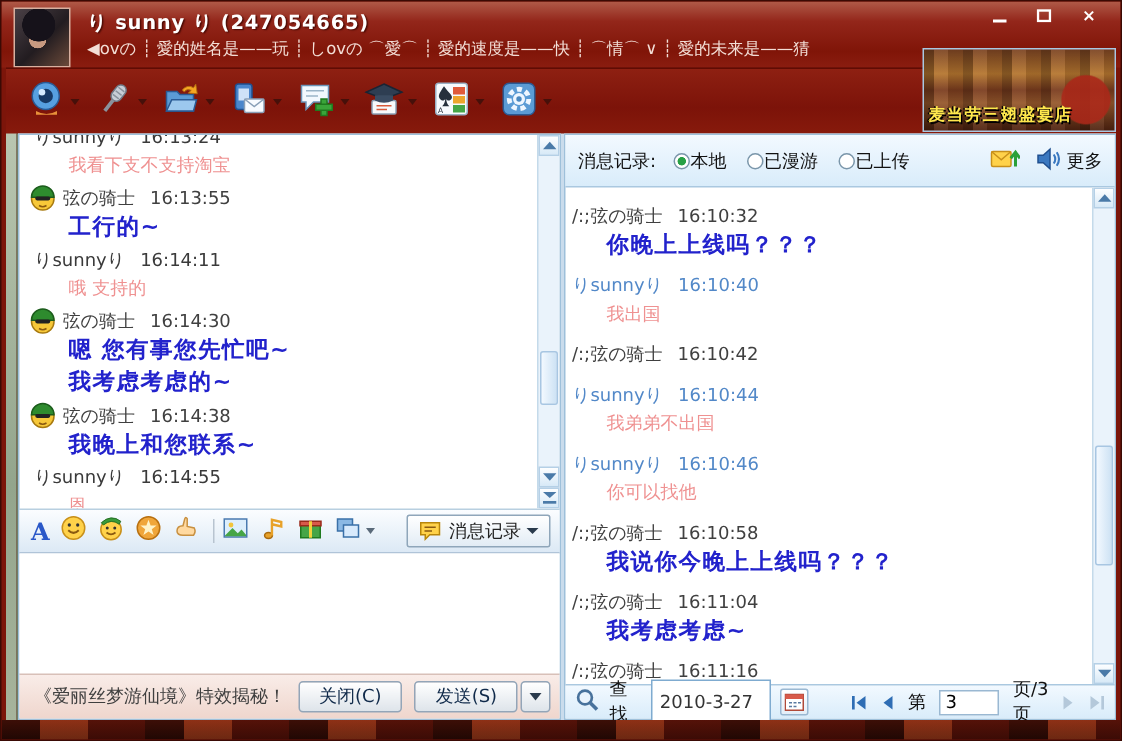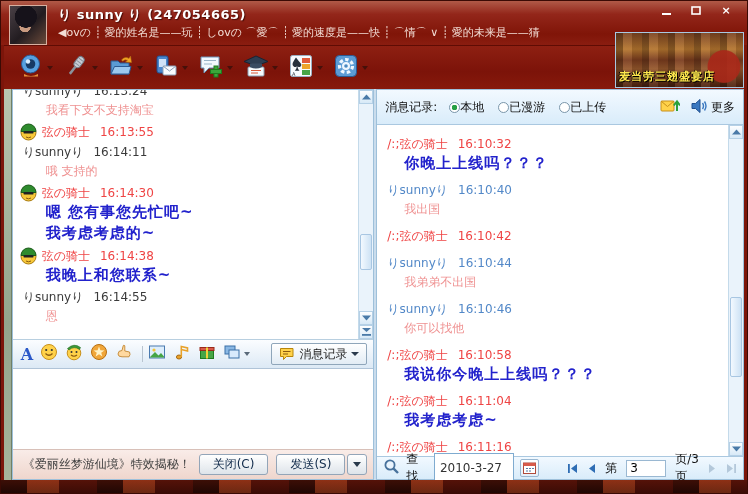--- a/index.html
+++ b/index.html
@@ -62,28 +62,28 @@
     display:flex; align-items:center; justify-content:center; cursor:pointer; }
   .strack { flex:1; position:relative; }
   .sthumb { position:absolute; left:1px; right:1px; border:1px solid #a8c6e2; border-radius:2px;
     background:linear-gradient(90deg,#f3f9ff,#cde2f4); }
 
   
   .msg-entry { margin:1px 0 2px 0; }
   .msg-head { display:flex; align-items:center; line-height:18px; font-size:12px; }
   .msg-name { margin-left:4px; }
   .msg-time { margin-left:10px; }
-  .knight .msg-head { color:#ef4444; }
+  .knight .msg-head { color:#404040; }
   .chatlist .sunny .msg-head { color:#3a3a3a; }
   .histlist .sunny .msg-head { color:#5288c8; }
   .msg-text { padding-left:27px; line-height:20px; }
   .knight .msg-text { color:#2222cc; font-weight:bold; font-size:15px; letter-spacing:1px; line-height:21px; }
   .sunny .msg-text { color:#ef9191; font-size:12px; }
   .mavatar { display:flex; width:19px; height:19px; }
-  .histlist .msg-head { padding-left:6px; line-height:19px;margin-top:8px; }
+  .histlist .msg-head { padding-left:0; line-height:19px;margin-top:8px; }
   .histlist .msg-text { line-height:19px; }
 
   
   .fmtbar { height:29px; display:flex; align-items:center; padding:0 6px 0 8px;
     background:linear-gradient(#fbfdff,#dce9f5); border-bottom:1px solid #b0c4d8; }
   .fbtn { display:flex; align-items:center; margin-right:7px; cursor:pointer; }
   .fdiv { width:1px; height:16px; background:#b8c4d0; margin:0 5px 0 2px; }
   .fontA { font-size:16px; font-weight:bold; color:#2a58c8; font-family:"DejaVu Serif", serif; line-height:18px; }
   .hist-btn { margin-left:auto; display:flex; align-items:center; gap:4px; height:22px; padding:0 7px;
     border:1px solid #8fa6ba; border-radius:2px; background:linear-gradient(#ffffff,#e2ecf5);
@@ -255,20 +255,21 @@
                   <svg width="19" height="19" viewBox="0 0 19 19">
                     <circle cx="9.5" cy="10.5" r="7.5" fill="#f7c839" stroke="#a87a10"></circle>
                     <path d="M2 9.5 A7.5 7.5 0 0 1 17 9.5 Z" fill="#2e8b2e" stroke="#1c5c1c"></path>
                     <rect x="4.5" y="9" width="10" height="2.6" rx="1.2" fill="#222"></rect>
                     <path d="M7 15 q2.5 1.6 5 0" stroke="#8a5a10" fill="none"></path>
                   </svg>
                 </span>
                 <span class="msg-name">弦の骑士</span>
                 <span class="msg-time">16:13:55</span>
               </div>
+              <div class="msg-text">工行的~</div>
             </div>
             <div class="msg-entry sunny">
               <div class="msg-head">
                 <span class="msg-name">りsunnyり</span>
                 <span class="msg-time">16:14:11</span>
               </div>
               <div class="msg-text">哦 支持的</div>
             </div>
             <div class="msg-entry knight">
               <div class="msg-head">

